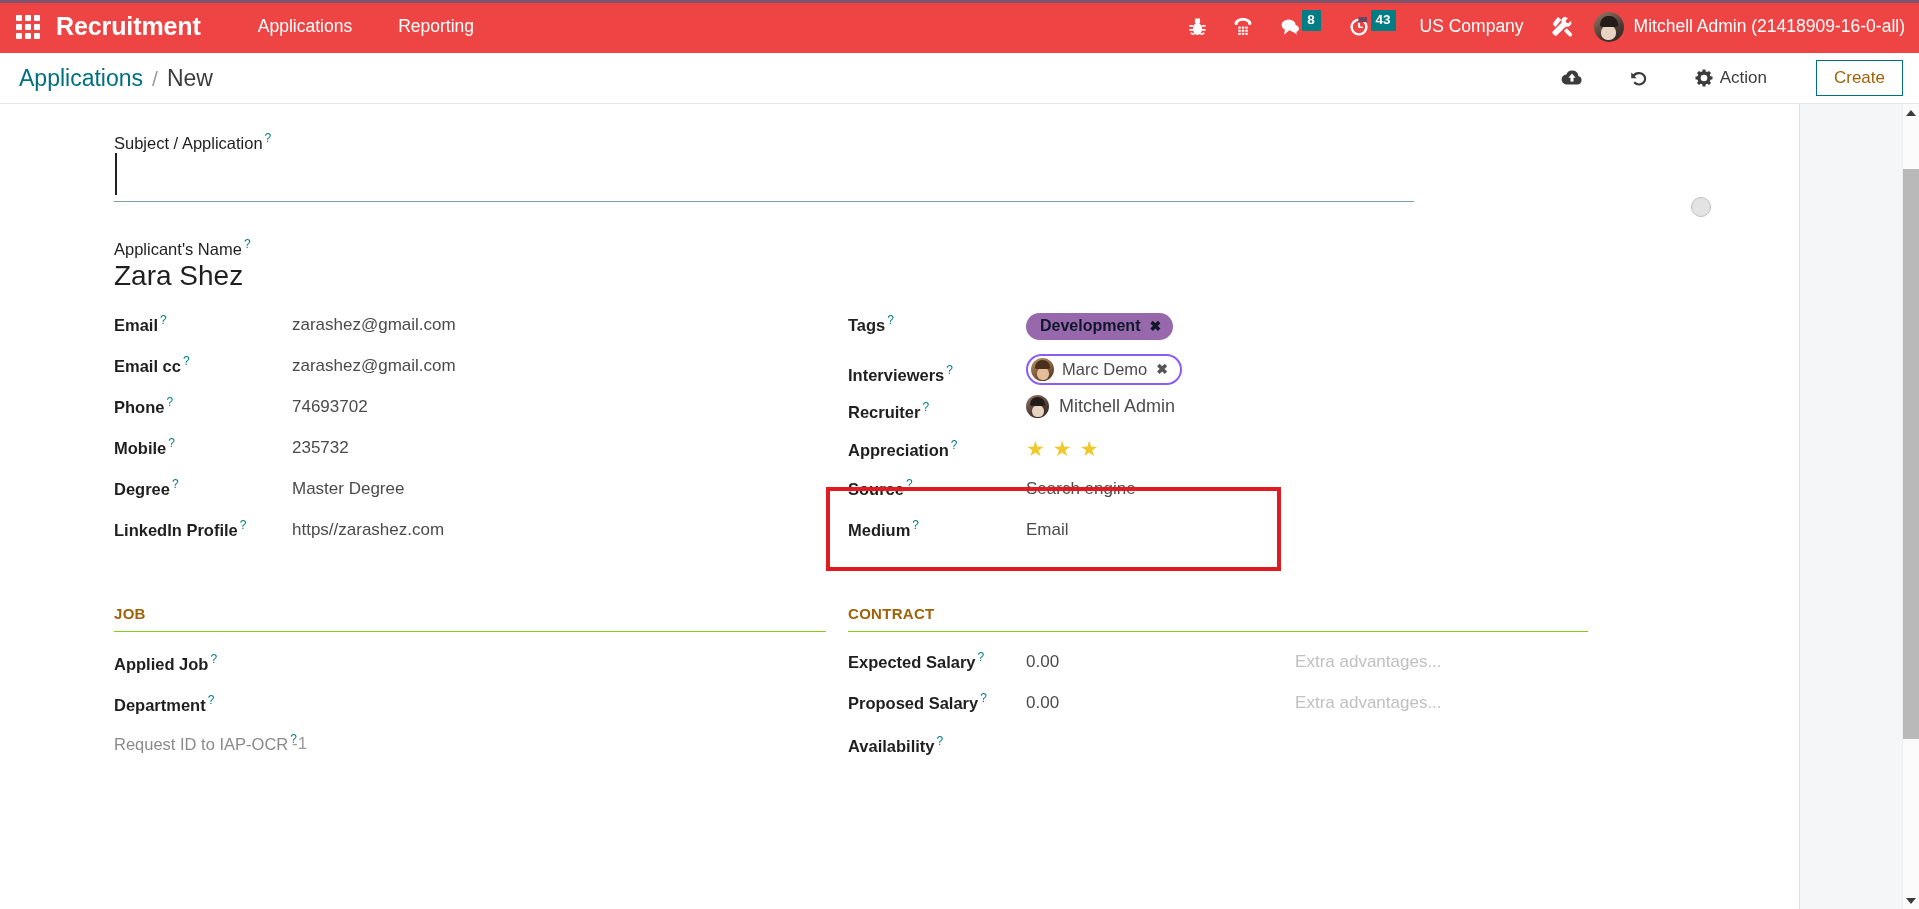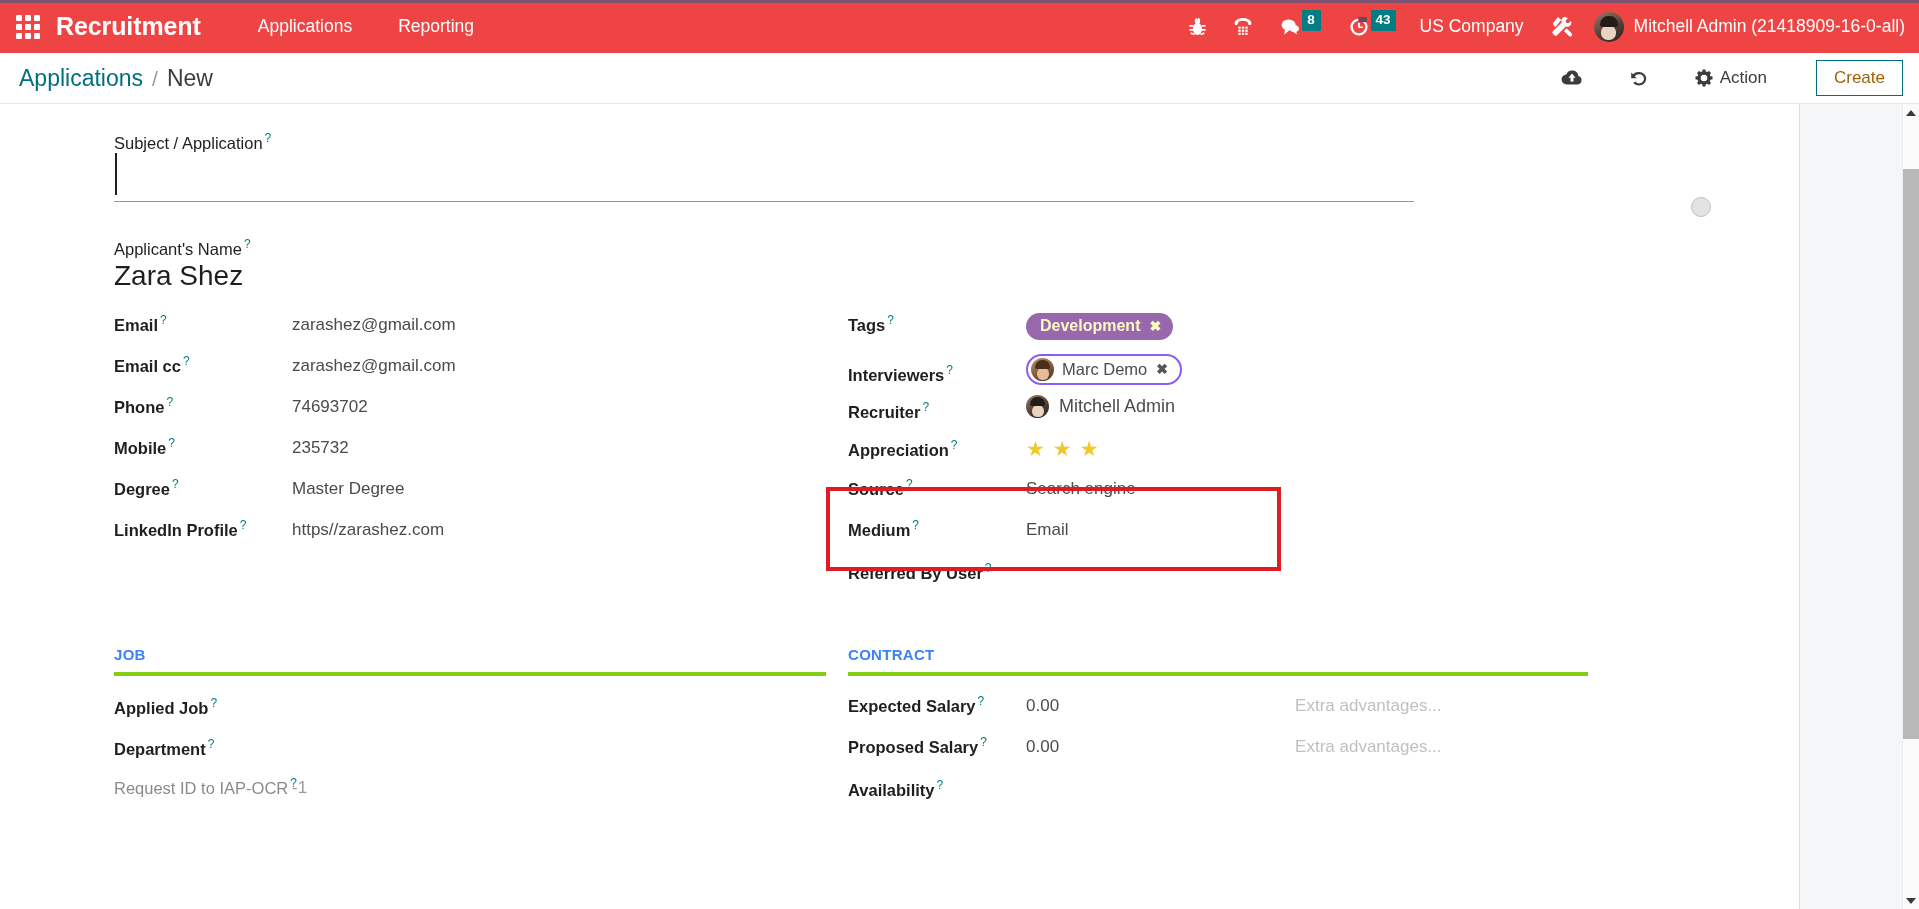--- a/index.html
+++ b/index.html
@@ -306,21 +306,21 @@
     white-space: nowrap;
   }
   .fvalue.muted { color: #9b9b9b; }
   .fvalue.empty { min-height: 20px; }
 
   
   .tag-pill {
     display: inline-flex;
     align-items: center;
     background: #9768ab;
-    color: #fef9c3;
+    color: #0f172a;
     font-size: 16px;
     font-weight: 700;
     border-radius: 14px;
     padding: 4px 12px 5px 14px;
     white-space: nowrap;
     cursor: pointer;
   }
   .tag-x {
     margin-left: 9px;
     font-size: 14px;
@@ -391,24 +391,24 @@
     z-index: 20;
   }
 
   
   .section {
     margin-top: 38px;
   }
   .section-title {
     font-size: 15px;
     font-weight: 700;
-    color: #3b82f6;
+    color: #a16207;
     letter-spacing: 0.3px;
     padding-bottom: 9px;
-    border-bottom: 4px solid #84cc16;
+    border-bottom: 1px solid #84cc16;
   }
   .section-body { padding-top: 12px; }
 
   .frow-wide { display: flex; align-items: baseline; min-height: 41px; padding-top: 6px; }
   .extra-ph {
     font-size: 17px;
     color: #c0c0c0;
     margin-left: 236px;
     white-space: nowrap;
   }
@@ -658,24 +658,20 @@
             <div class="frow">
               <div class="flabel field-label"><span>Source</span><span class="qmark">?</span></div>
               <div class="fvalue">Search engine</div>
             </div>
 
             <div class="frow">
               <div class="flabel field-label"><span>Medium</span><span class="qmark">?</span></div>
               <div class="fvalue">Email</div>
             </div>
 
-            <div class="frow">
-              <div class="flabel field-label"><span>Referred By User</span><span class="qmark">?</span></div>
-              <div class="fvalue empty"></div>
-            </div>
 
           </div>
         </div>
 
         <div class="cols">
 
           <div class="col-left section">
             <div class="section-title">JOB</div>
             <div class="section-body">
               <div class="frow">

